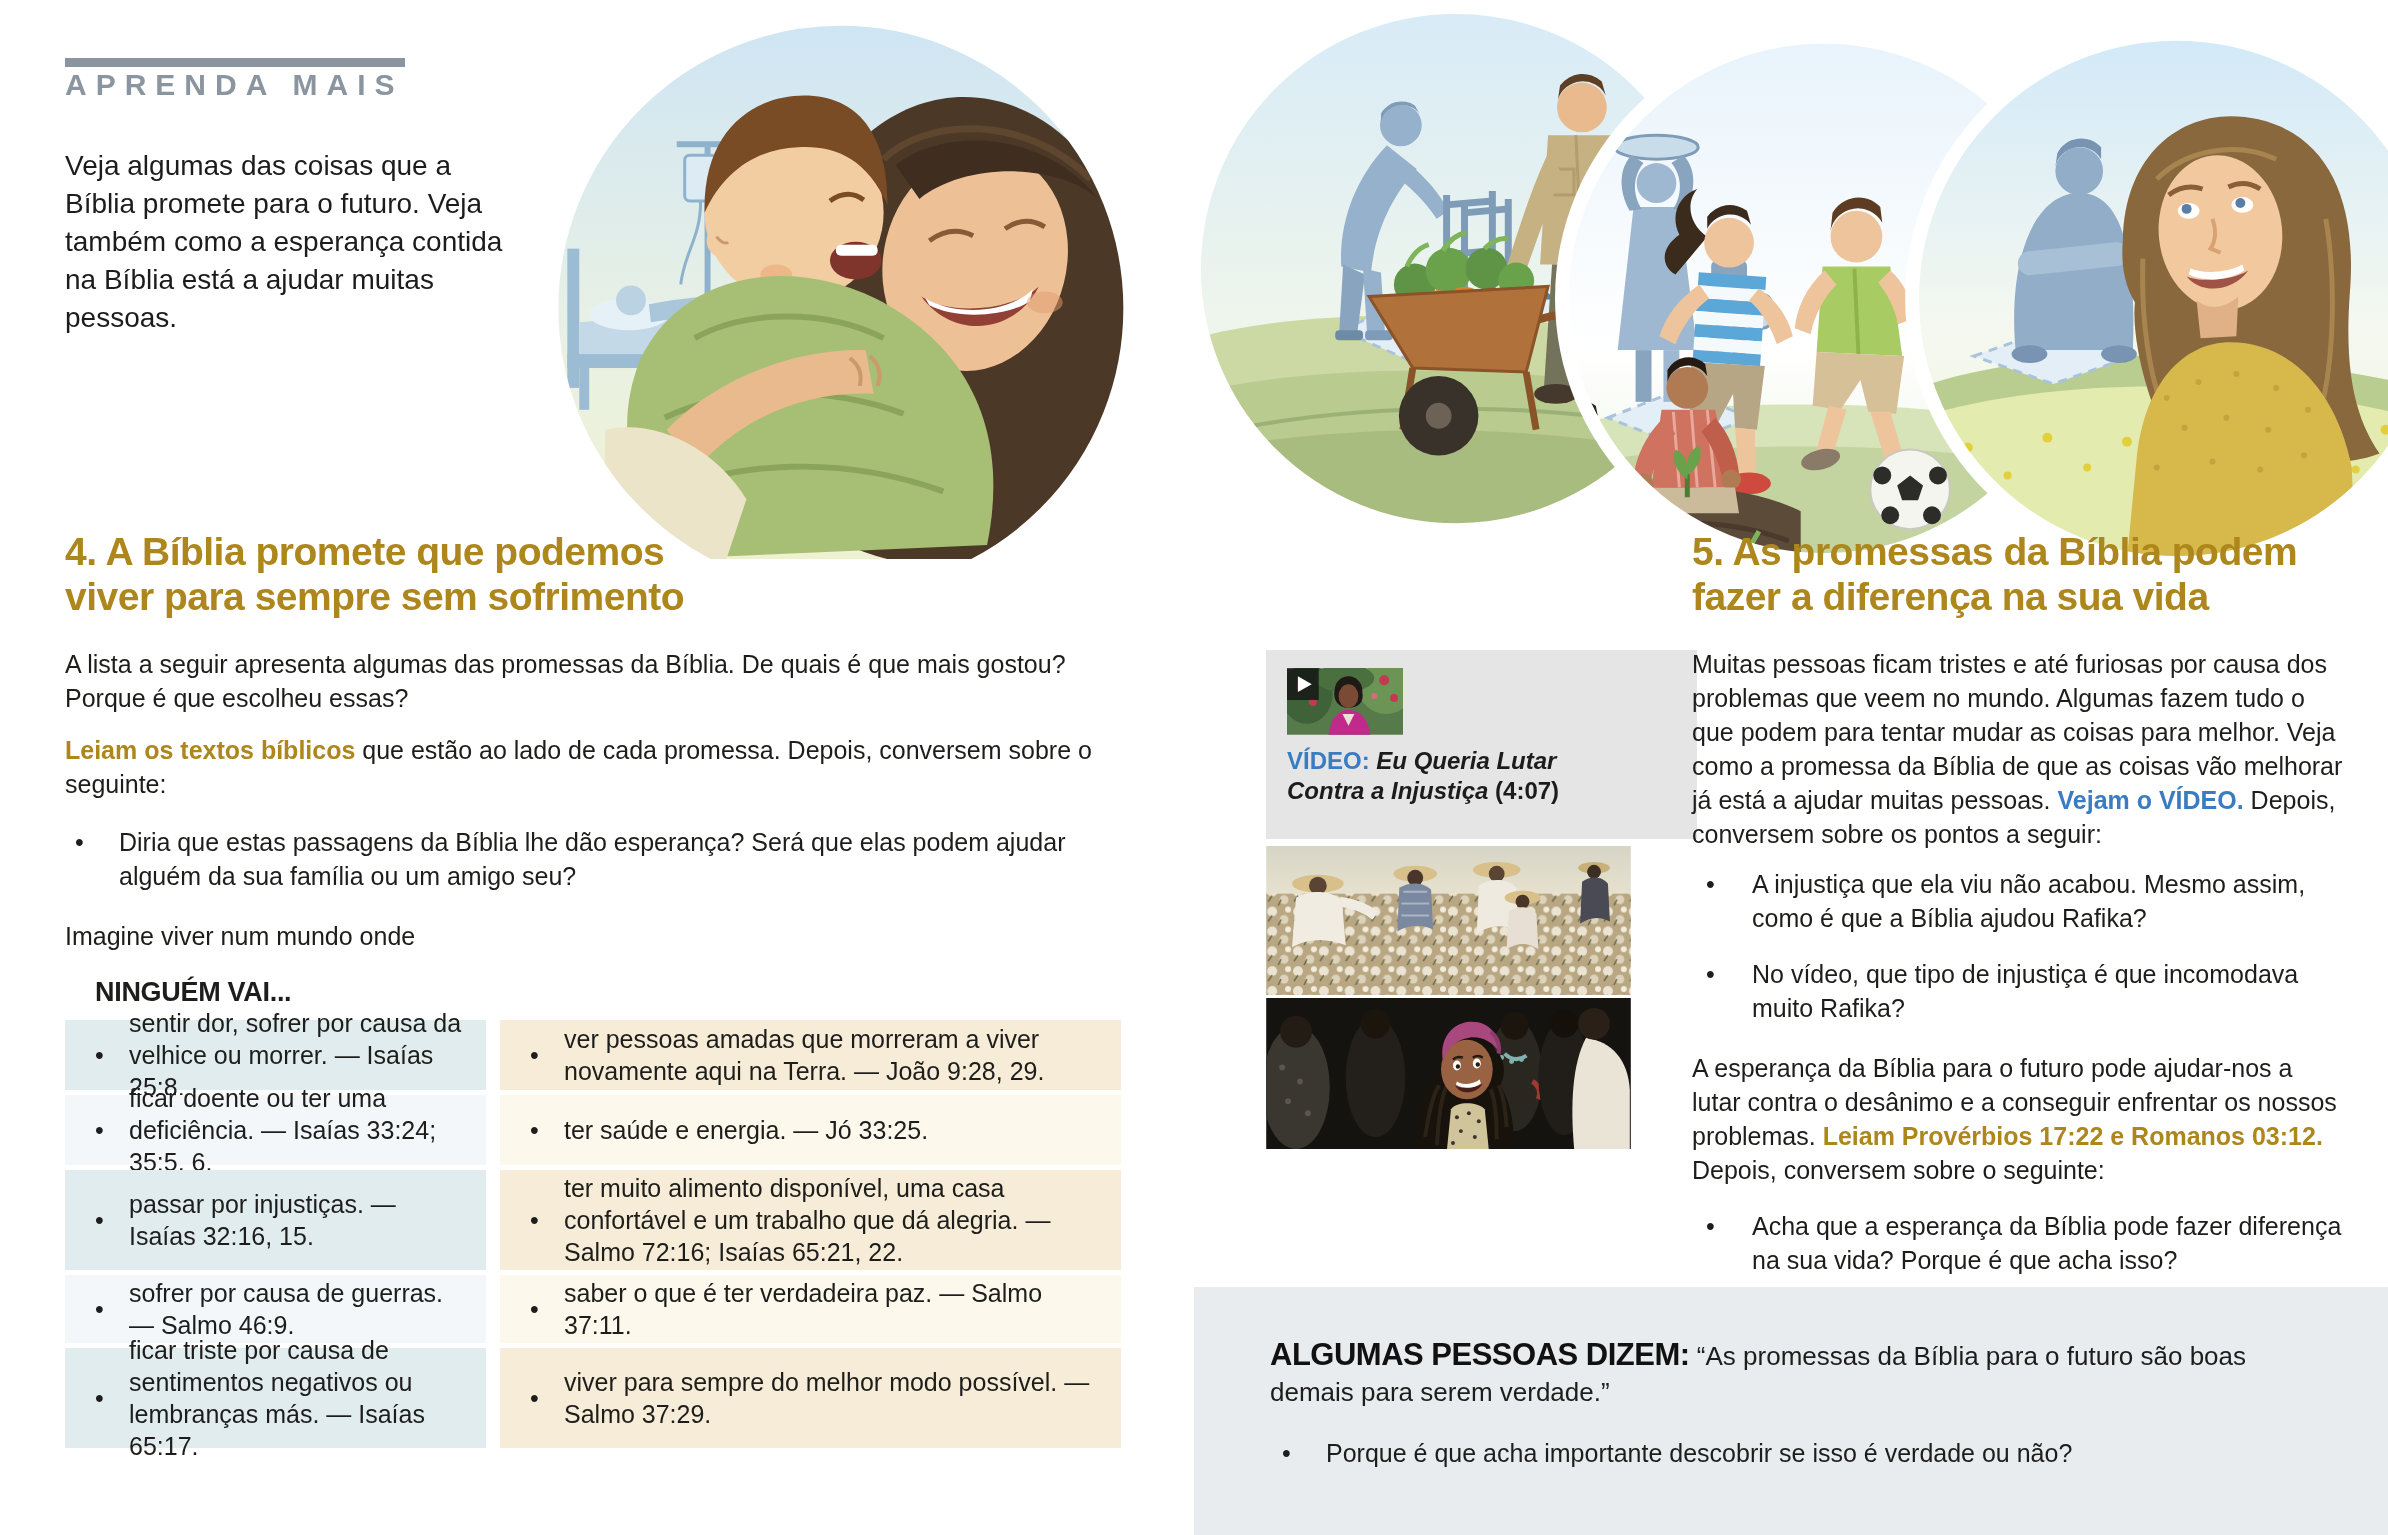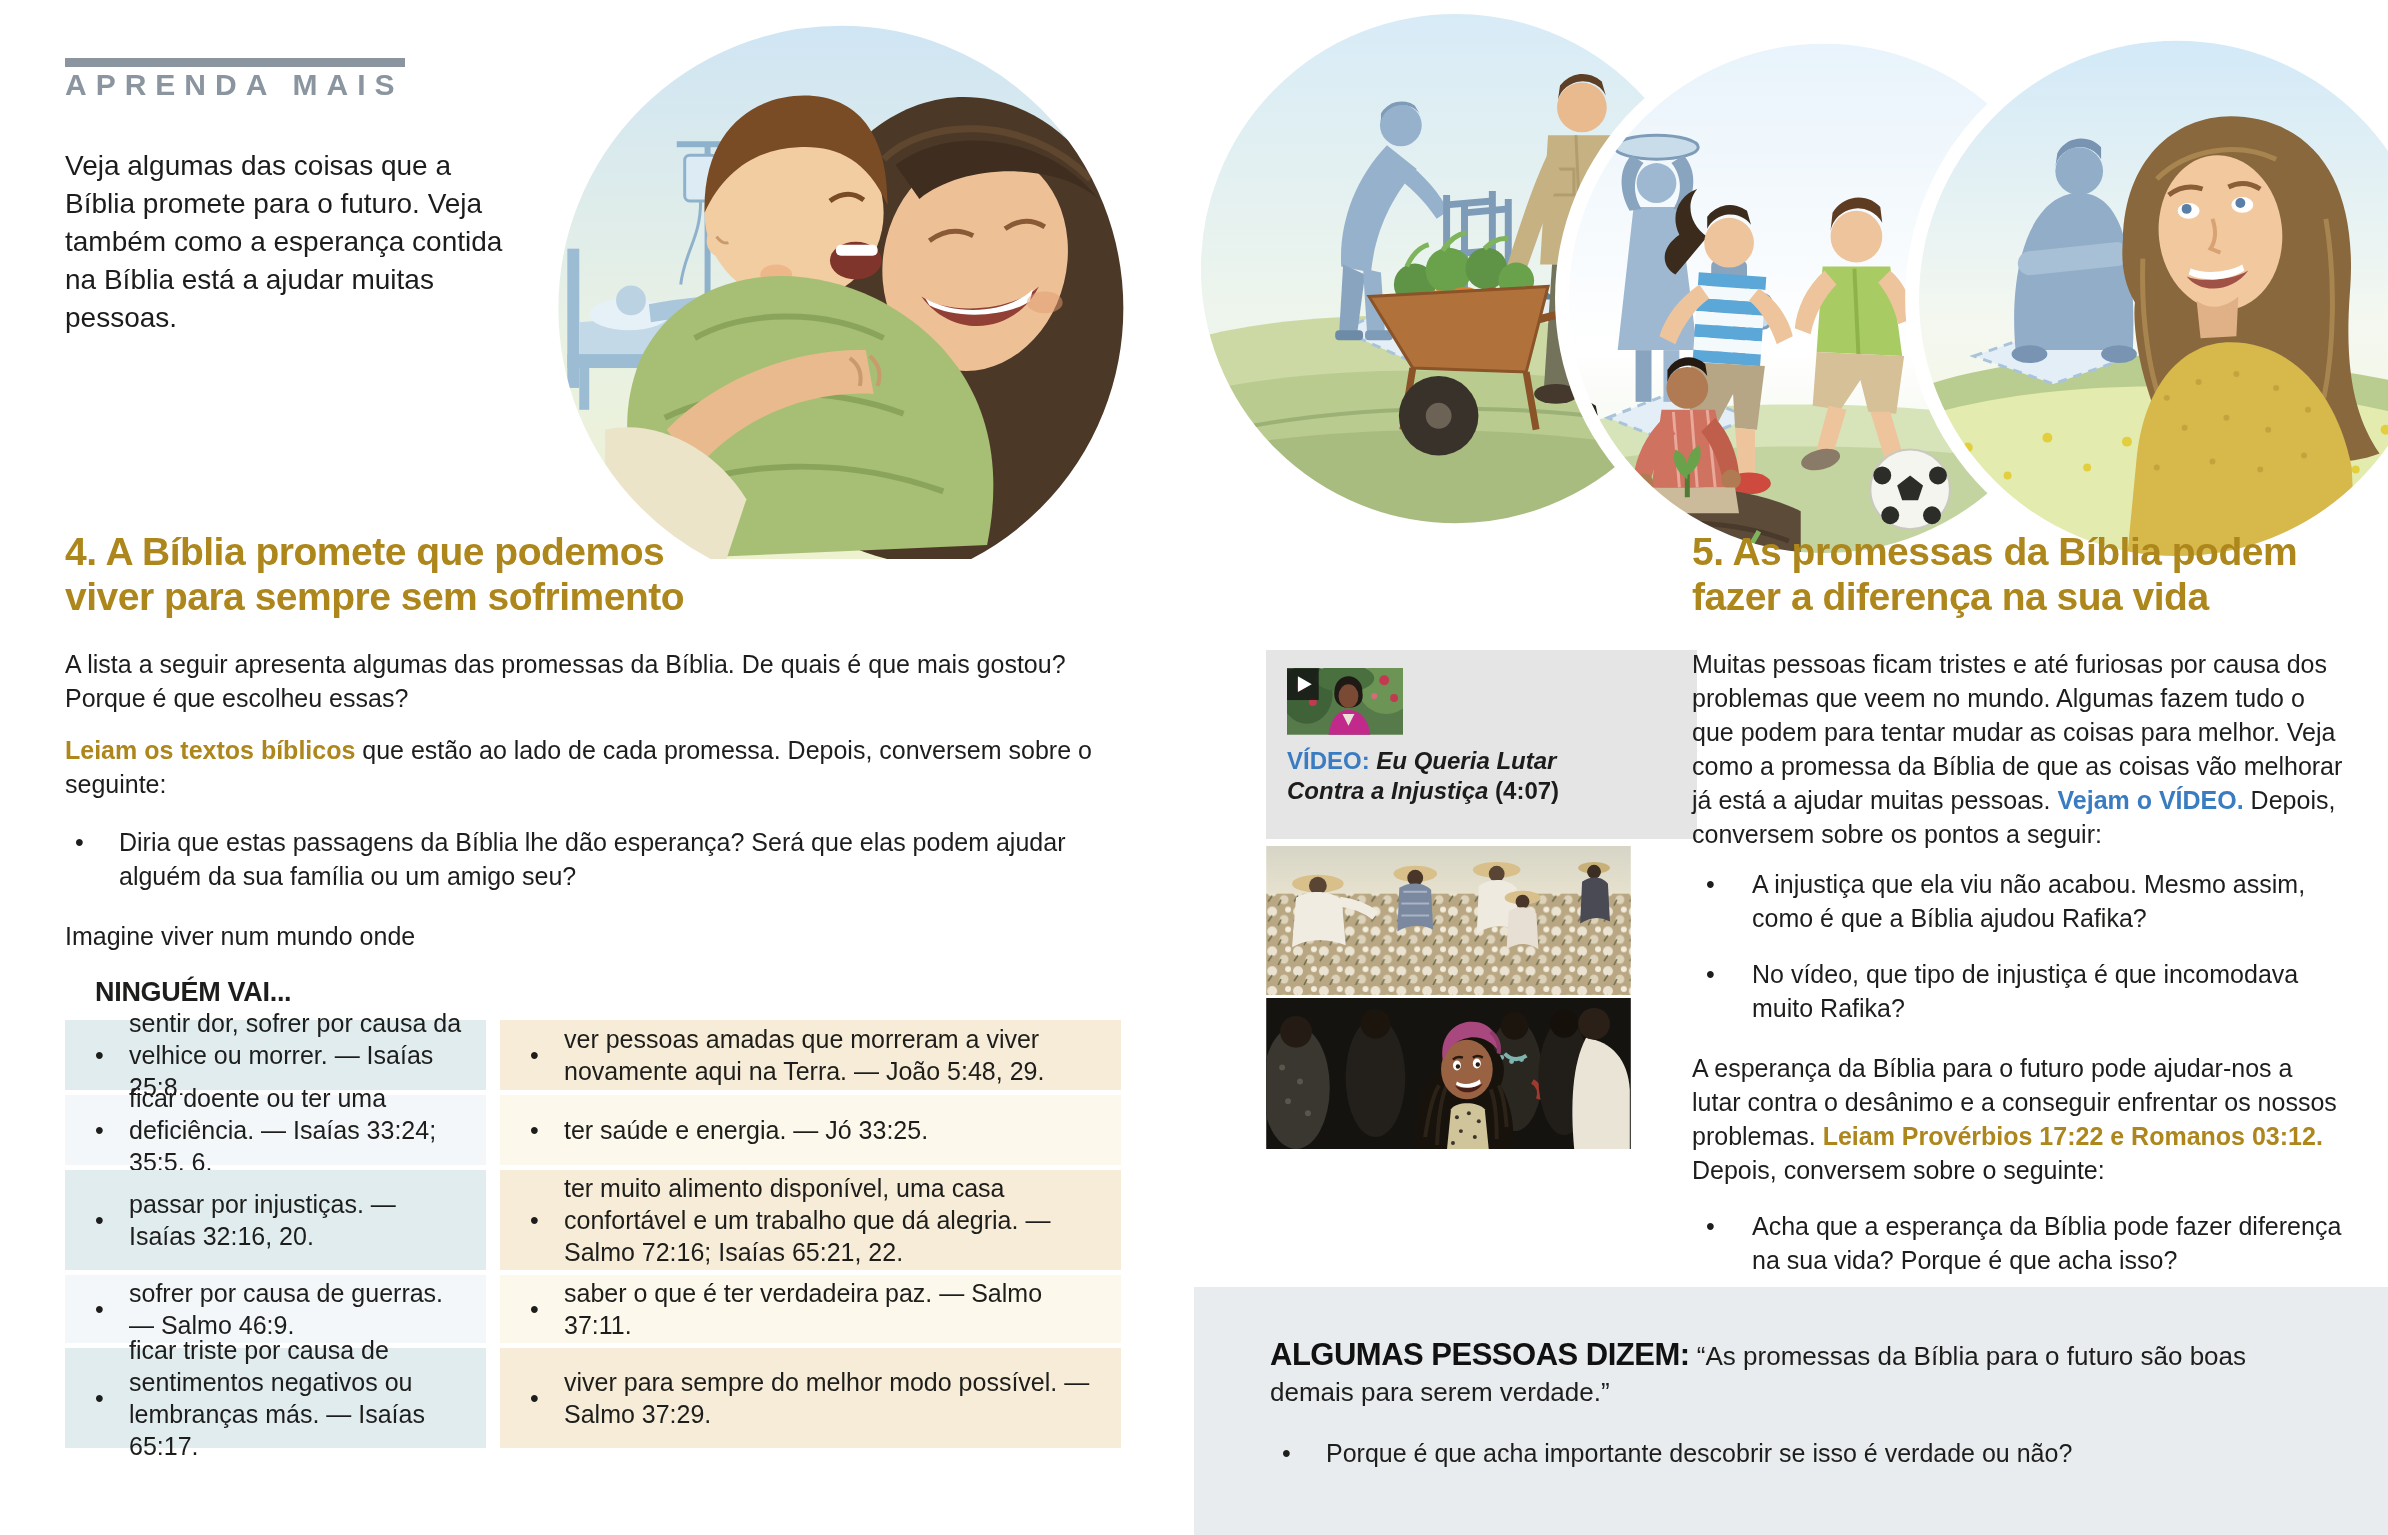--- a/index.html
+++ b/index.html
@@ -417,33 +417,33 @@
       <div class="th">NINGUÉM VAI...</div>
     </div>
 
     <div class="promise-table">
       <div class="pcell no">
           <span class="dot"></span>
           <span>sentir dor, sofrer por causa da velhice ou morrer. — Isaías 25:8.</span>
         </div>
       <div class="pcell yes">
           <span class="dot"></span>
-          <span>ver pessoas amadas que morreram a viver novamente aqui na Terra. — João 5:48, 29.</span>
+          <span>ver pessoas amadas que morreram a viver novamente aqui na Terra. — João 9:28, 29.</span>
         </div>
       <div class="pcell no">
           <span class="dot"></span>
           <span>ficar doente ou ter uma deficiência. — Isaías 33:24; 35:5, 6.</span>
         </div>
       <div class="pcell yes">
           <span class="dot"></span>
           <span>ter saúde e energia. — Jó 33:25.</span>
         </div>
       <div class="pcell no">
           <span class="dot"></span>
-          <span>passar por injustiças. — Isaías 32:16, 20.</span>
+          <span>passar por injustiças. — Isaías 32:16, 15.</span>
         </div>
       <div class="pcell yes">
           <span class="dot"></span>
           <span>ter muito alimento disponível, uma casa confortável e um trabalho que dá alegria. — Salmo 72:16; Isaías 65:21, 22.</span>
         </div>
       <div class="pcell no">
           <span class="dot"></span>
           <span>sofrer por causa de guerras. — Salmo 46:9.</span>
         </div>
       <div class="pcell yes">

